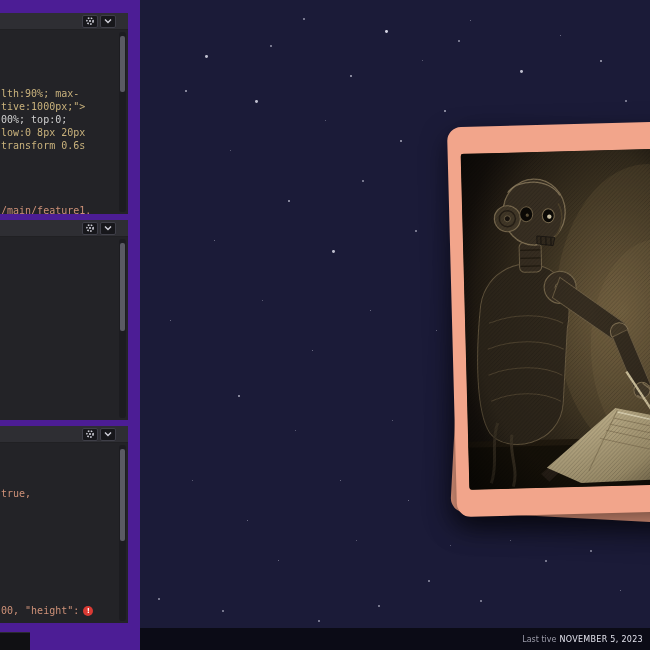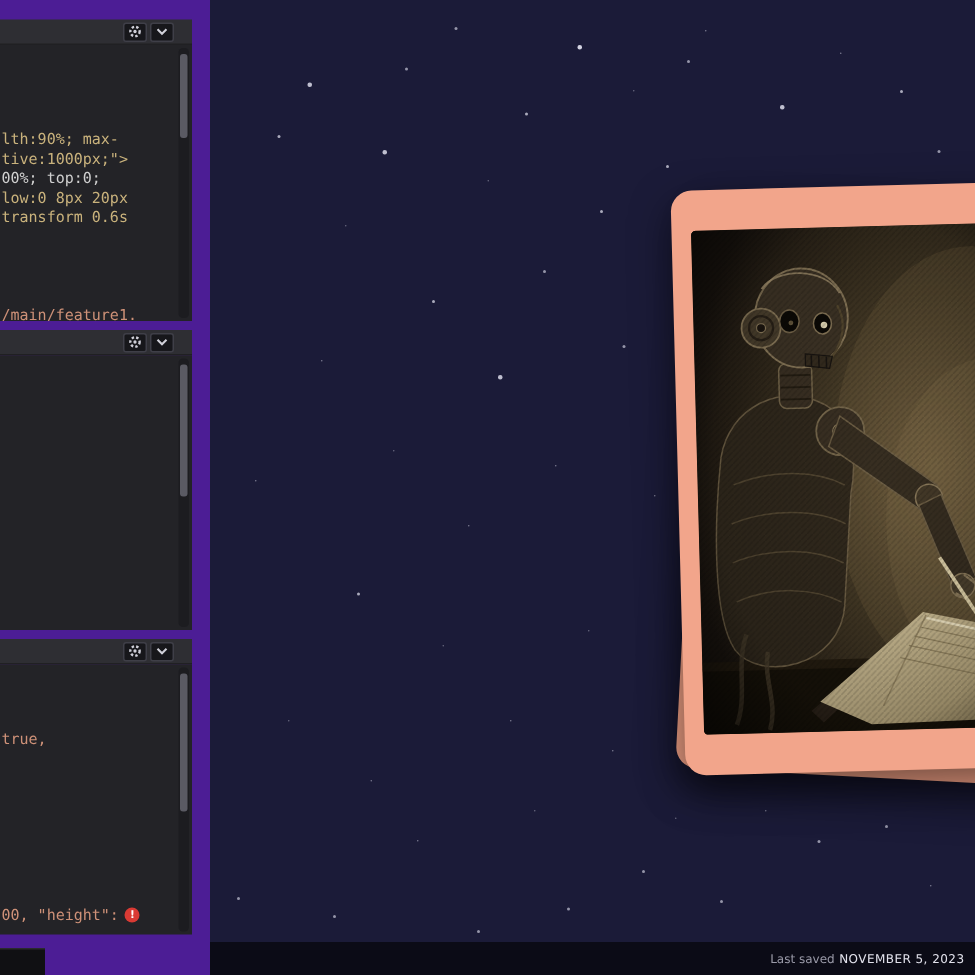--- a/index.html
+++ b/index.html
@@ -248,17 +248,17 @@
           <path d="M160 222 L190 270" stroke="#ded0a8" stroke-width="2.4"></path>
           <path d="M188 266 L193 276" stroke="#2a2118" stroke-width="2"></path>
 
           <rect width="220" height="336" fill="url(#hatch)" opacity="0.55"></rect>
           <rect width="220" height="336" fill="url(#vin)"></rect>
         </svg>
       </div>
     </div>
 
     <div class="statusbar">
-      <span class="lbl">Last saved</span>
+      <span class="lbl">Last tive</span>
       <span class="val">NOVEMBER 5, 2023</span>
     </div>
   </main>
 </div>
 
 </body></html>

